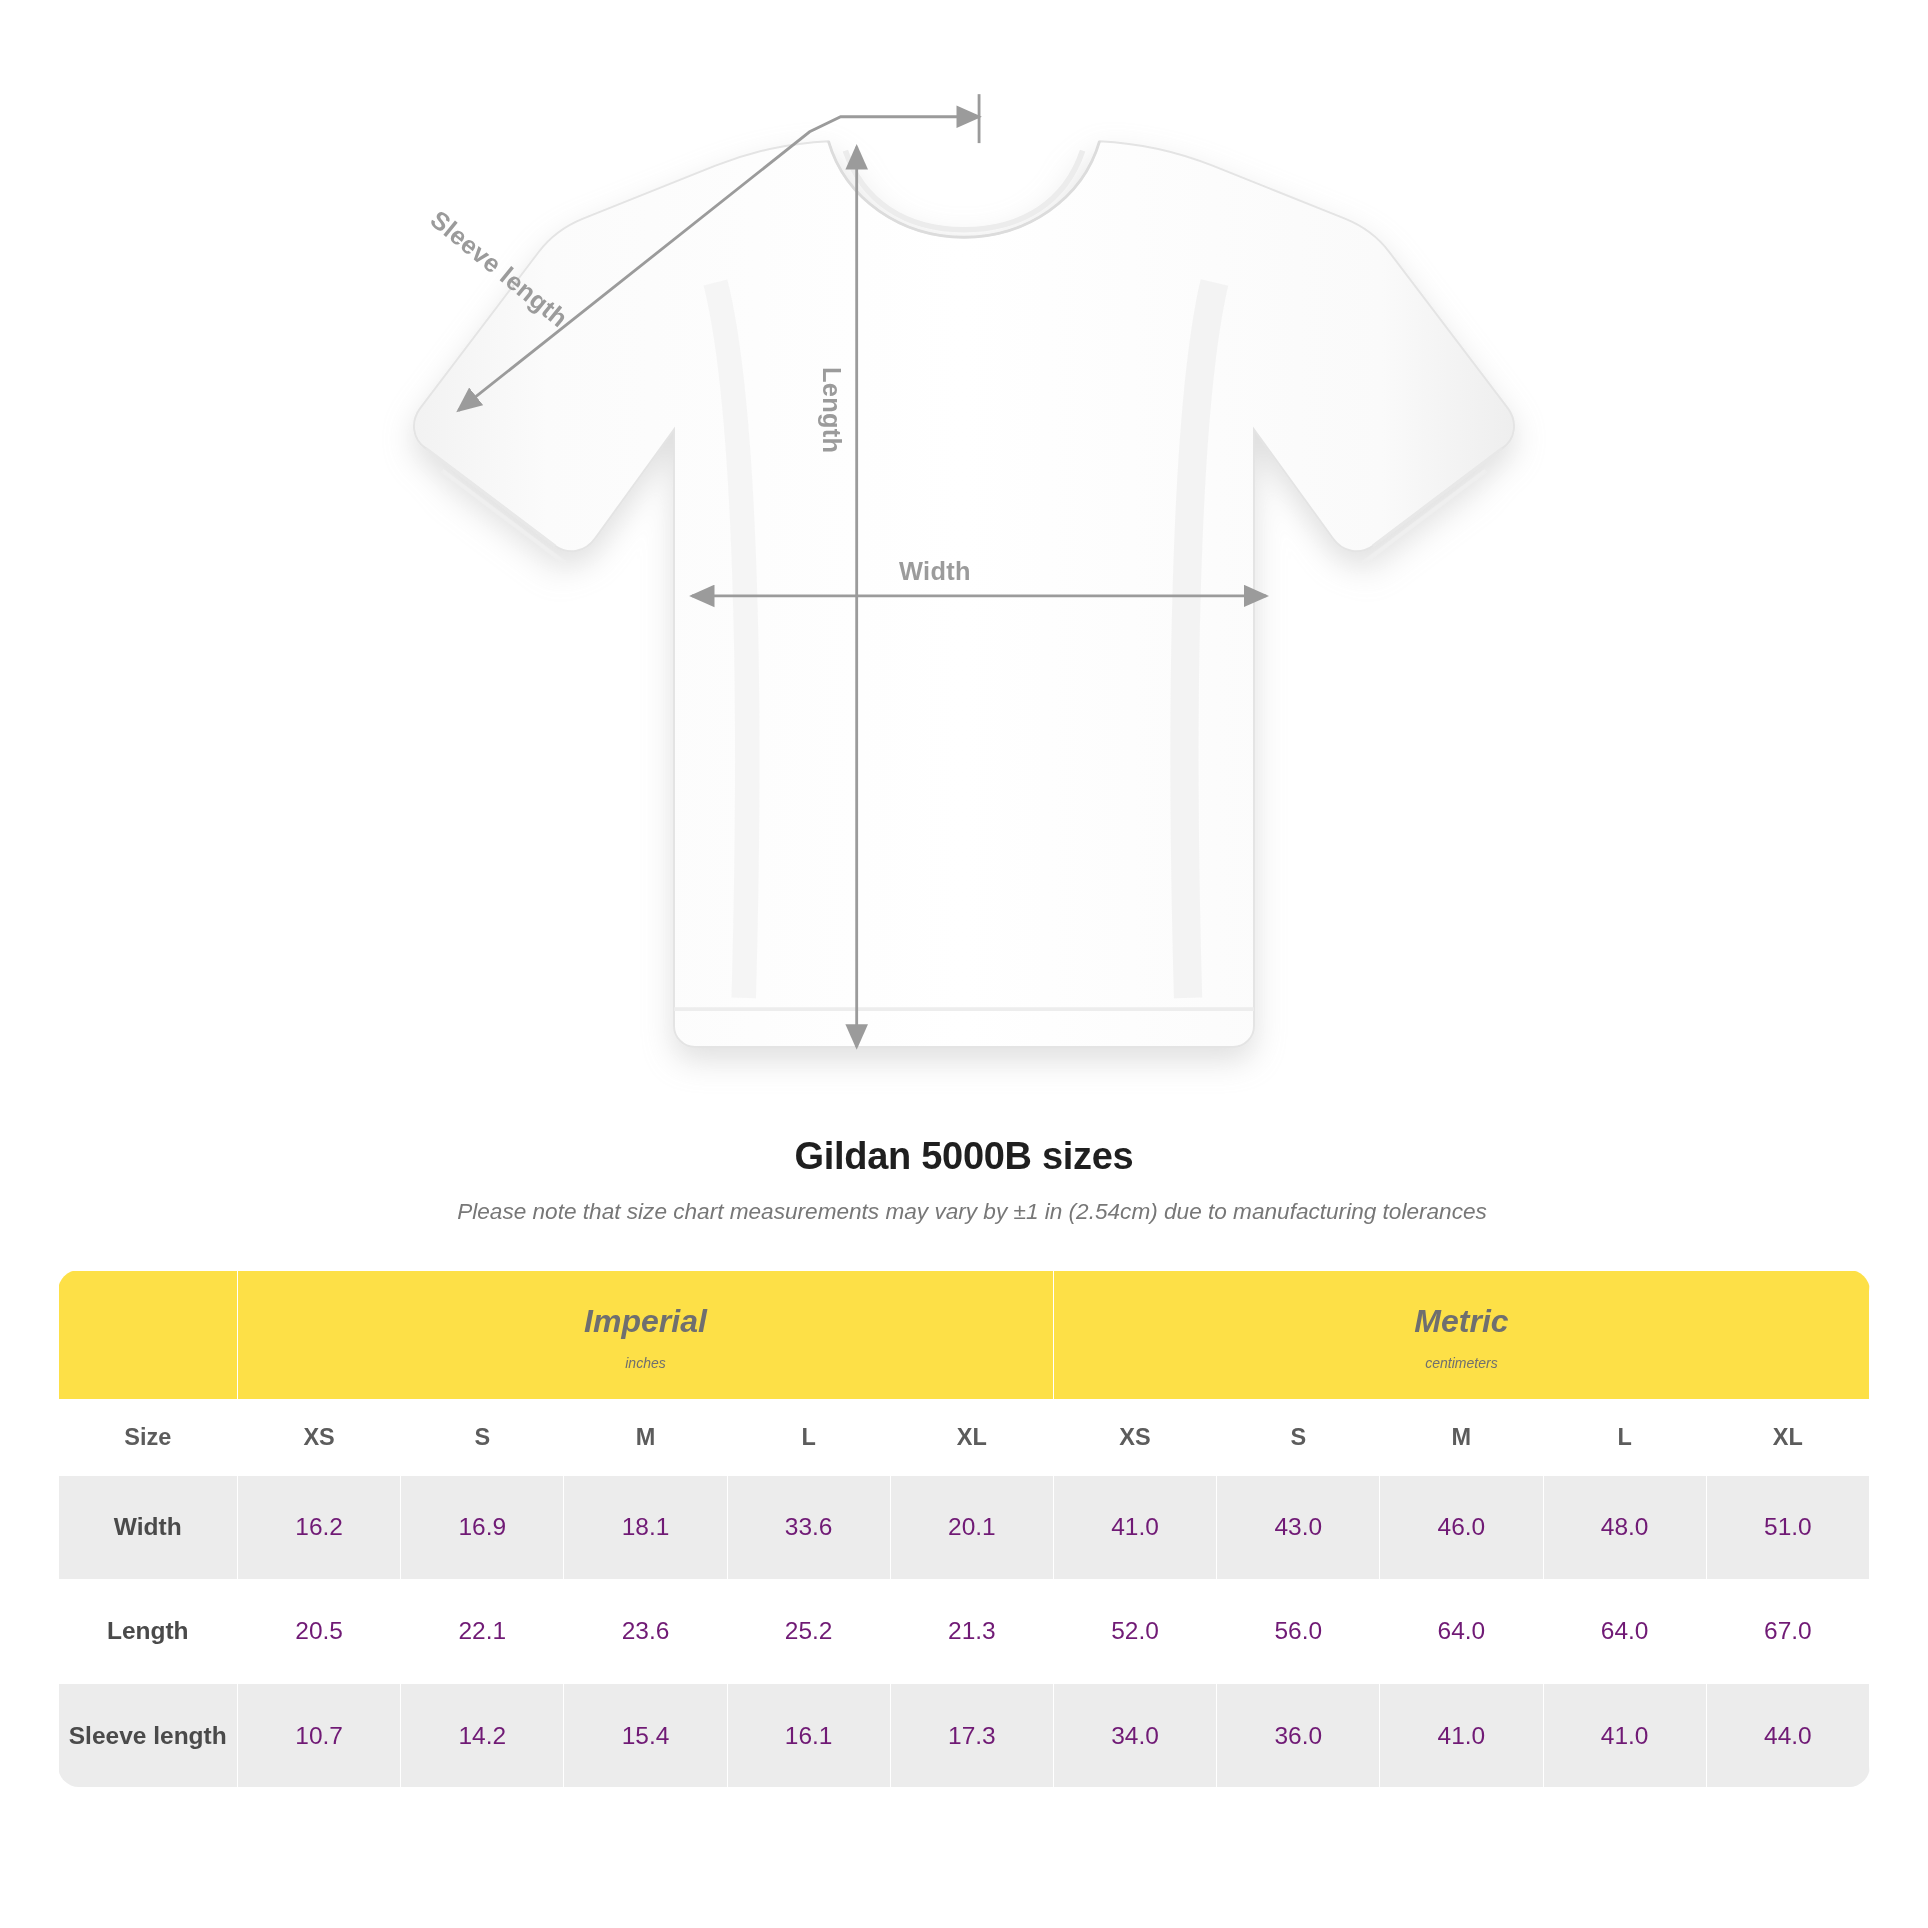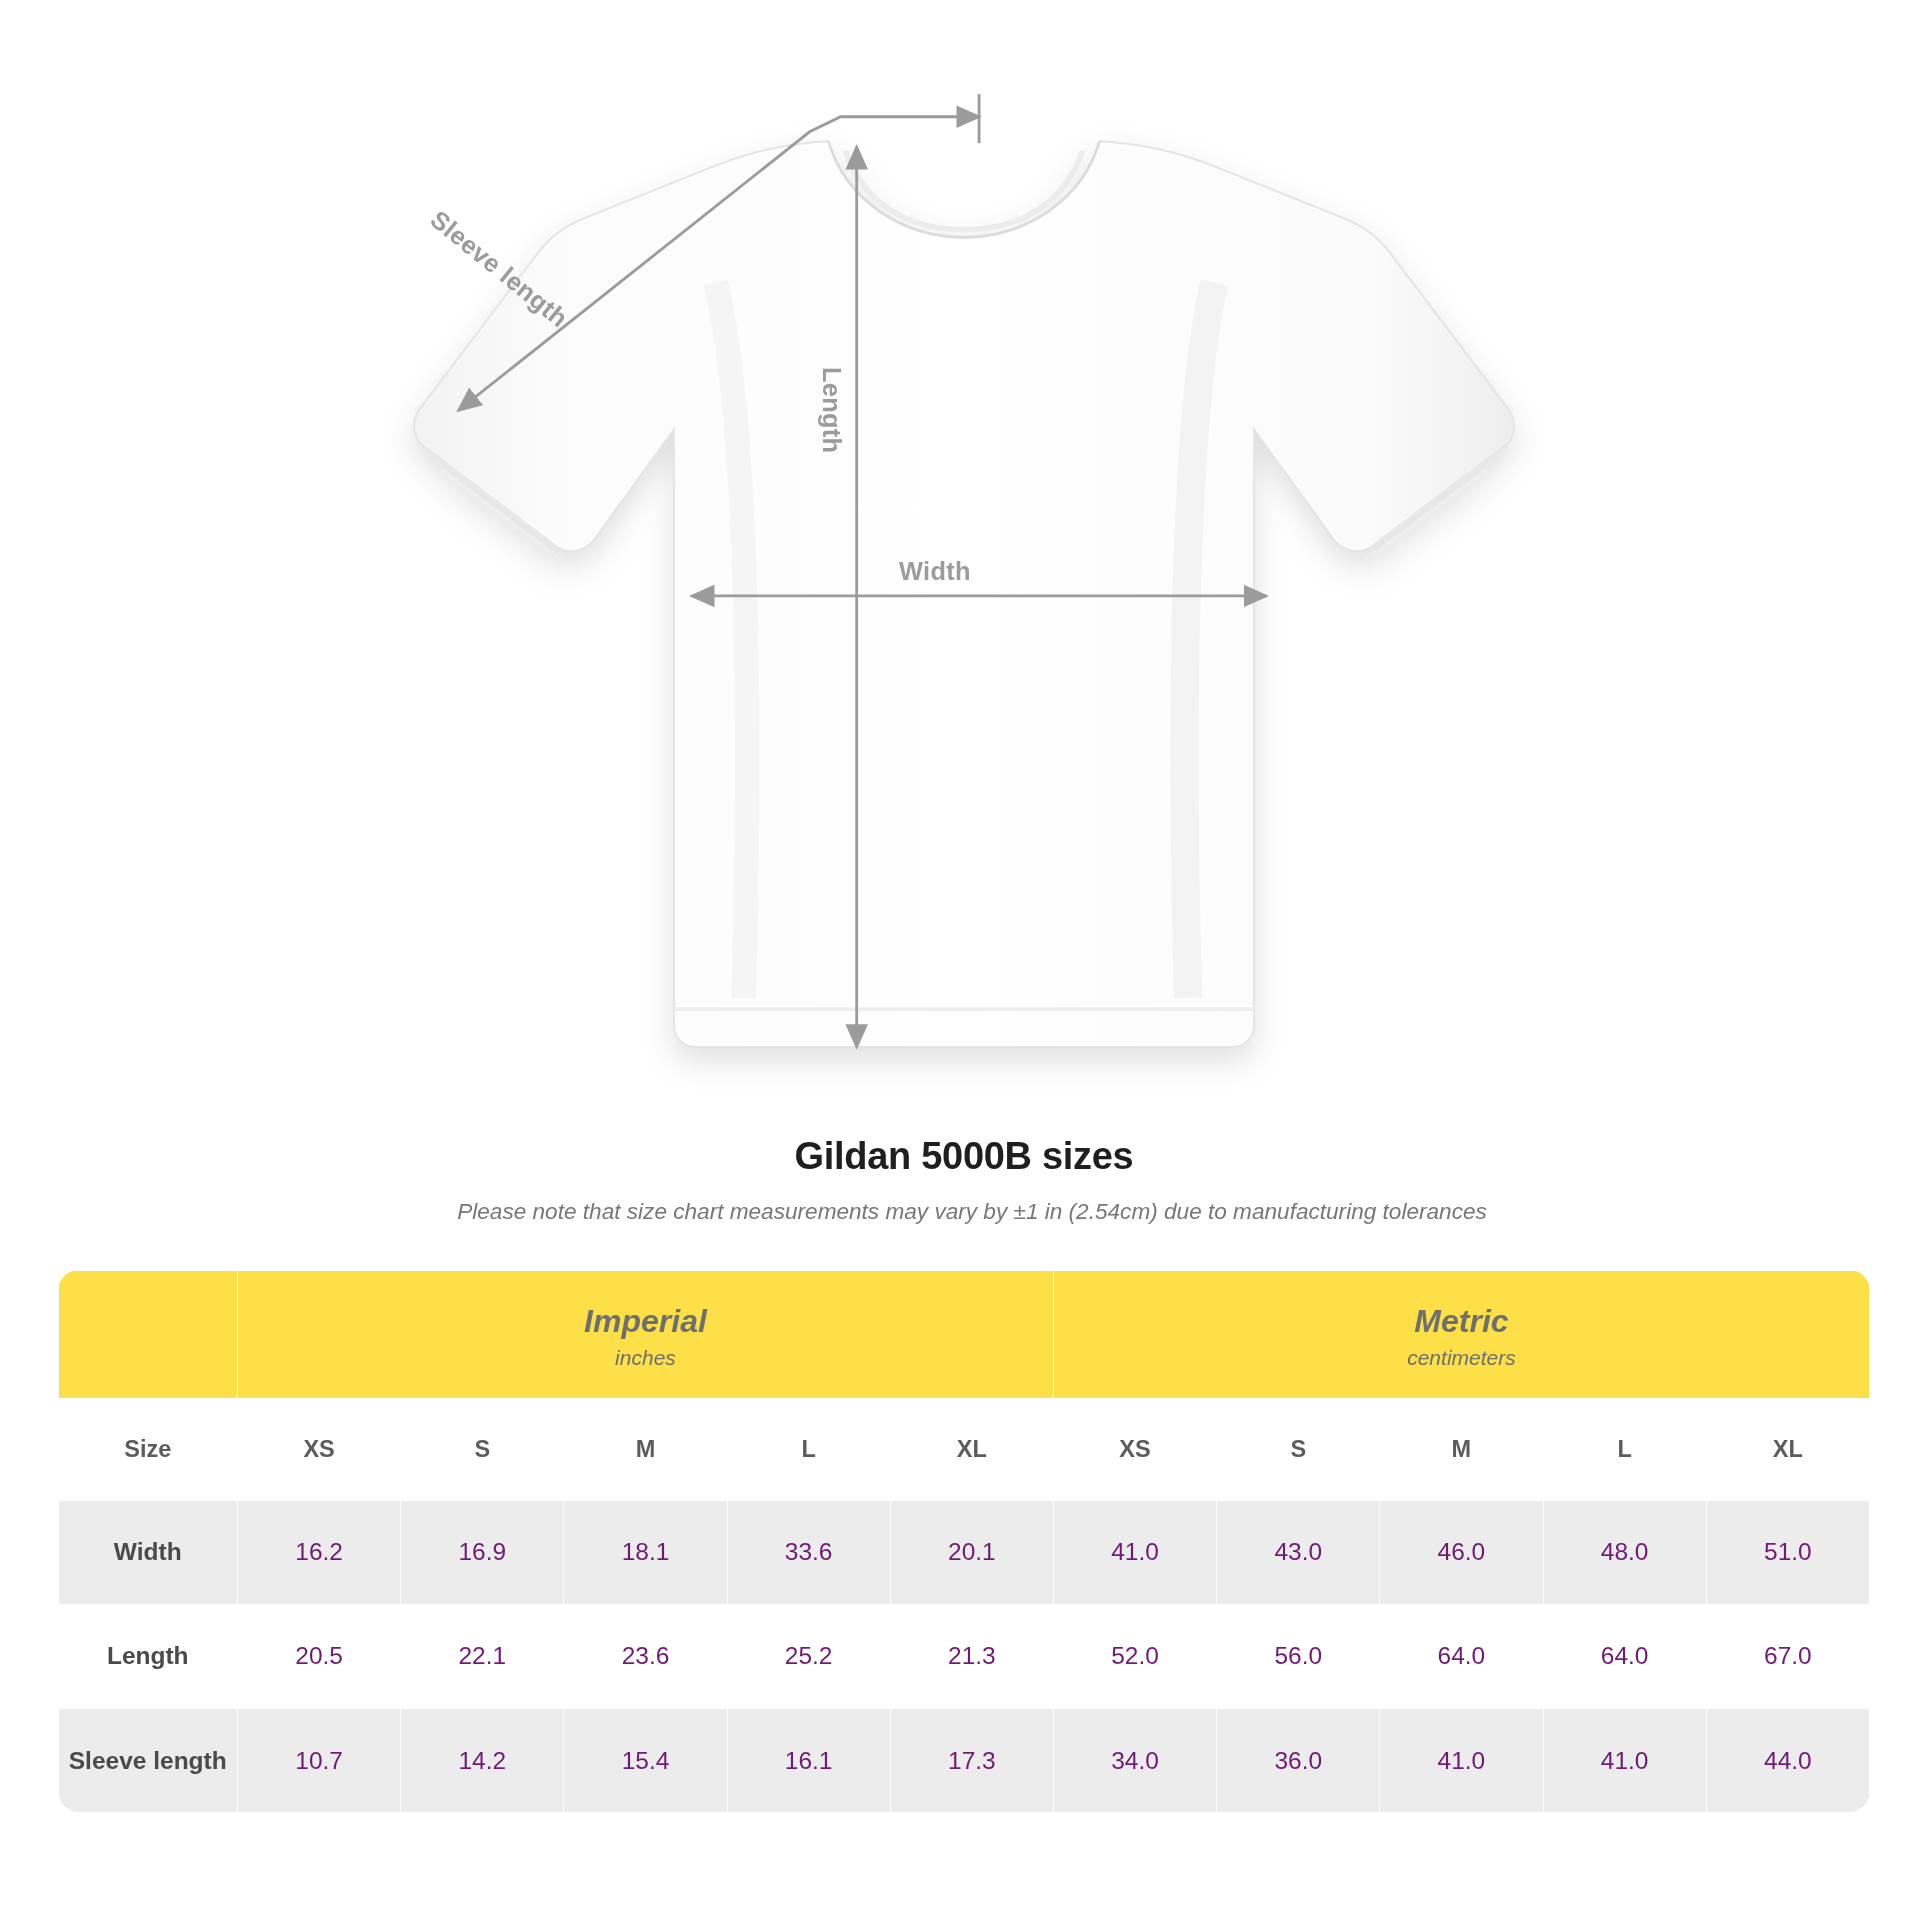--- a/index.html
+++ b/index.html
@@ -94,32 +94,32 @@
     border: none;
   }
   .unit-name {
     font-size: 32px;
     font-style: italic;
     font-weight: bold;
     color: #6f6f6f;
     line-height: 1.15;
   }
   .unit-sub {
-    font-size: 21px;
+    font-size: 14px;
     font-style: italic;
     color: #6f6f6f;
-    margin-top: 6px;
+    margin-top: 15px;
   }
   
   .head-row td {
     background: #ffffff;
     color: #5c5c5c;
     font-size: 23.5px;
     font-weight: bold;
-    height: 102px;
+    height: 76px;
     border-bottom: 0.9px solid #e6e6e6;
     border-left: 0.9px solid #e6e6e6;
   }
   .head-row td:first-child { border-left: none; }
   
   .data-row td {
     height: 104px;
     font-size: 24.5px;
     color: #701a75;
     border-left: 0.9px solid #e6e6e6;

